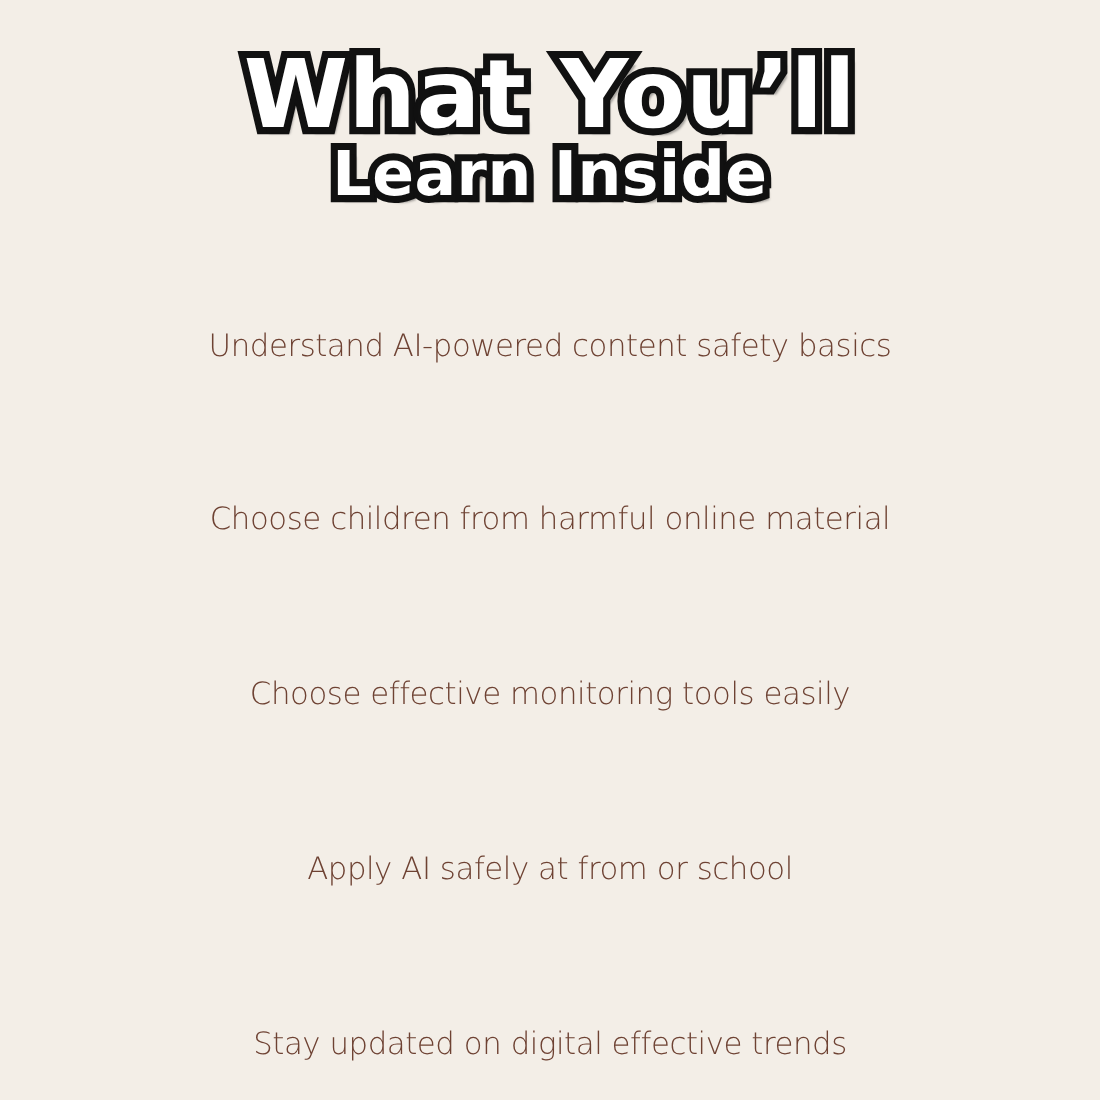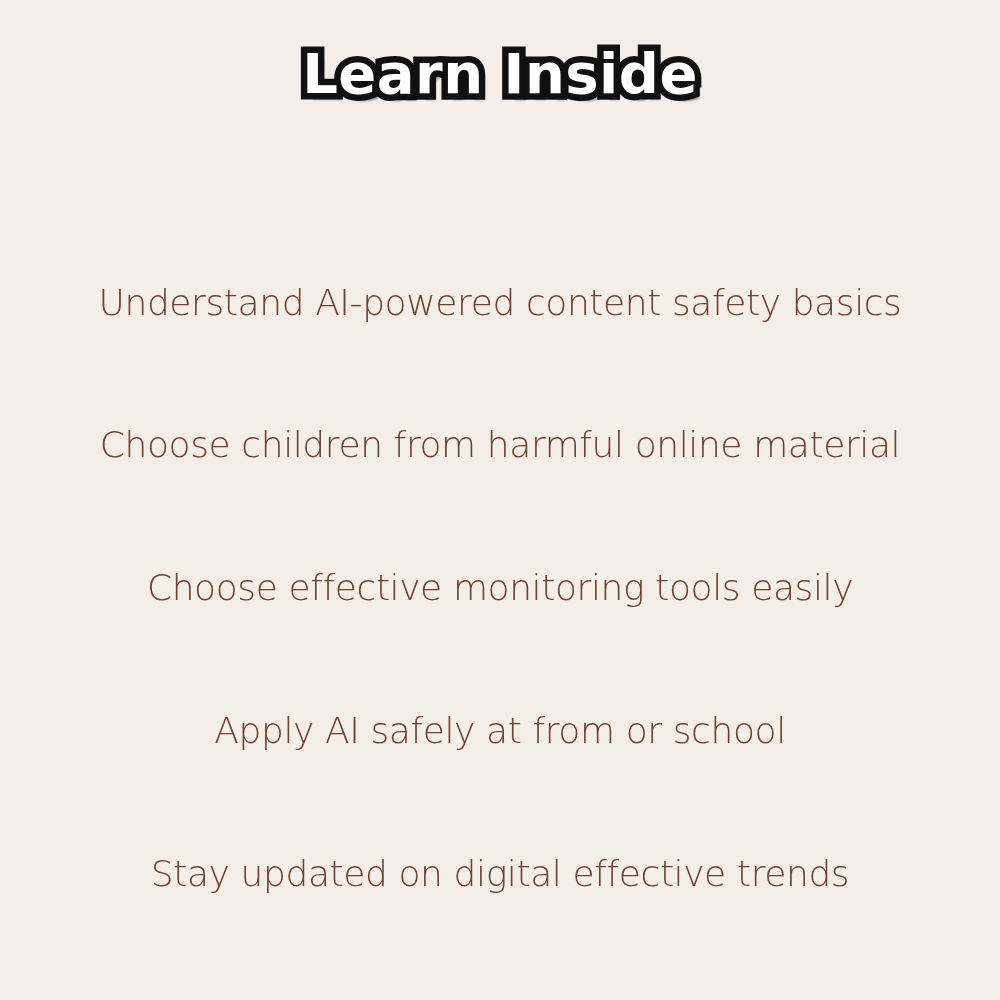--- a/index.html
+++ b/index.html
@@ -56,39 +56,40 @@
     position: absolute;
     top: 282px;
     left: 0;
     width: 1000px;
     text-align: center;
   }
 
   .point {
     display: block;
     width: 840px;
-    margin: 0 auto;
+    margin: 16px auto;
     font-family: "DejaVu Sans", sans-serif;
     font-weight: 300;
-    font-size: 36px;
+    font-size: 28px;
     line-height: 1.1;
     color: #6E4233;
     letter-spacing: -0.4px;
     height: 143px;
   }
   .point.wrapped {
     line-height: 1.18;
   }
 </style>
 </head>
 <body>
 
 <div class="slide">
 
   <div class="title-block">
+    <span class="title-line line-1">What You’ll</span>
     <span class="title-line line-2">Learn Inside</span>
   </div>
 
   <div class="points">
     <span class="point wrapped">Understand AI-powered content safety basics</span>
     <span class="point">Choose children from harmful online material</span>
     <span class="point">Choose effective monitoring tools easily</span>
     <span class="point">Apply AI safely at from or school</span>
     <span class="point">Stay updated on digital effective trends</span>
   </div>

